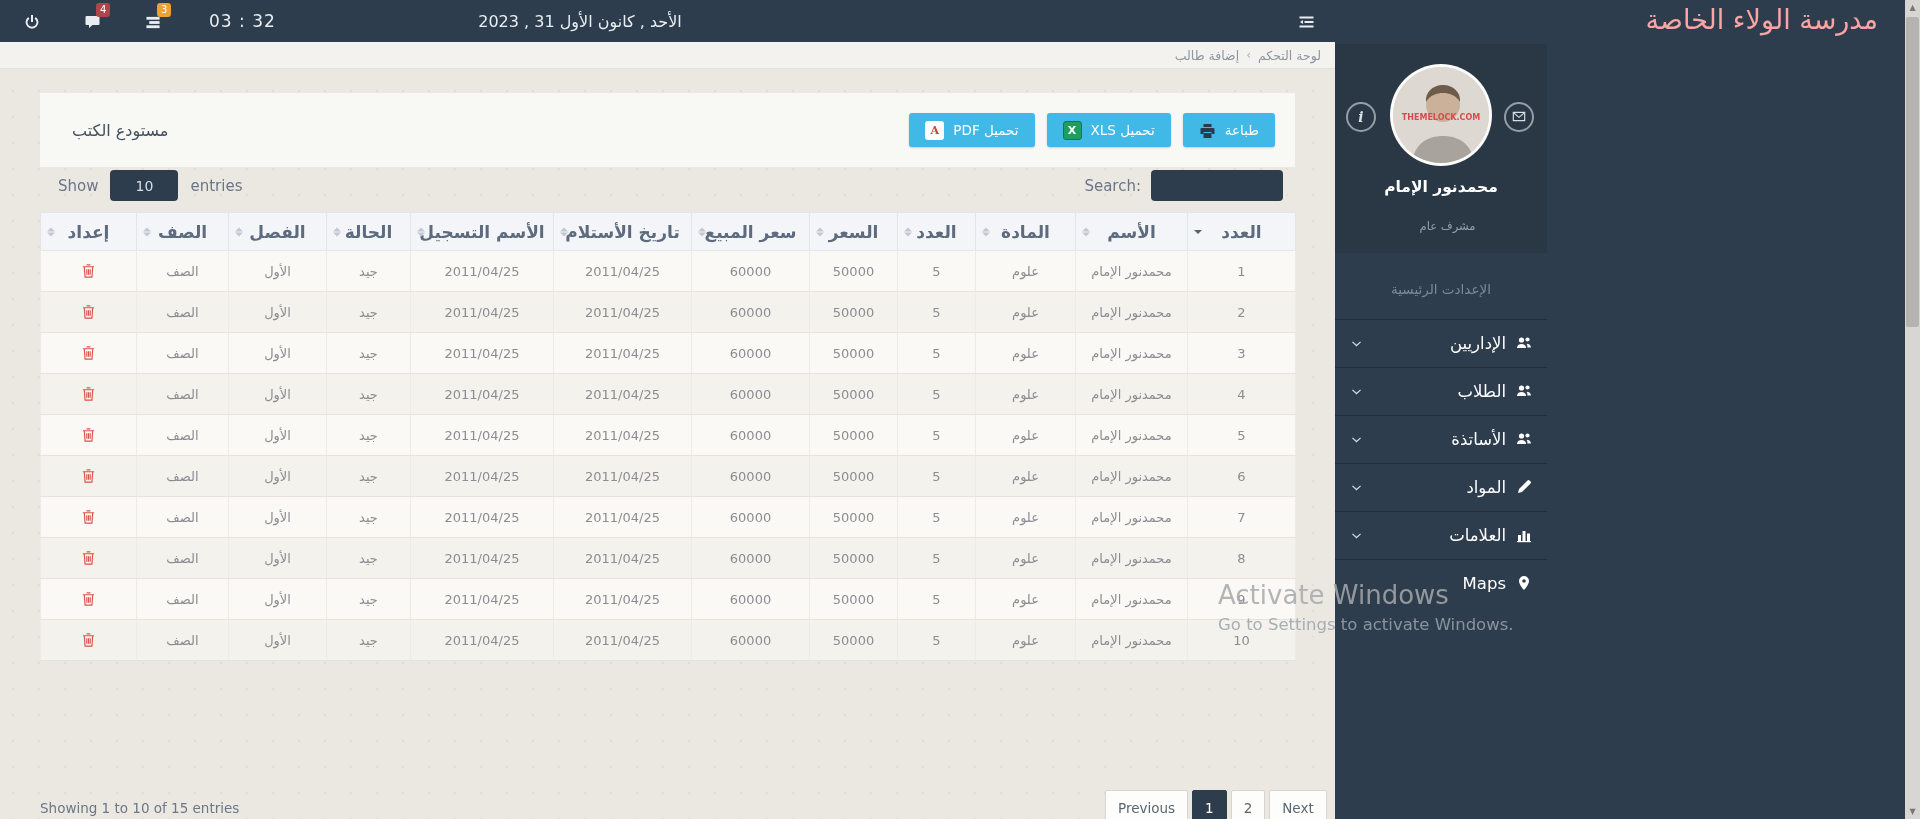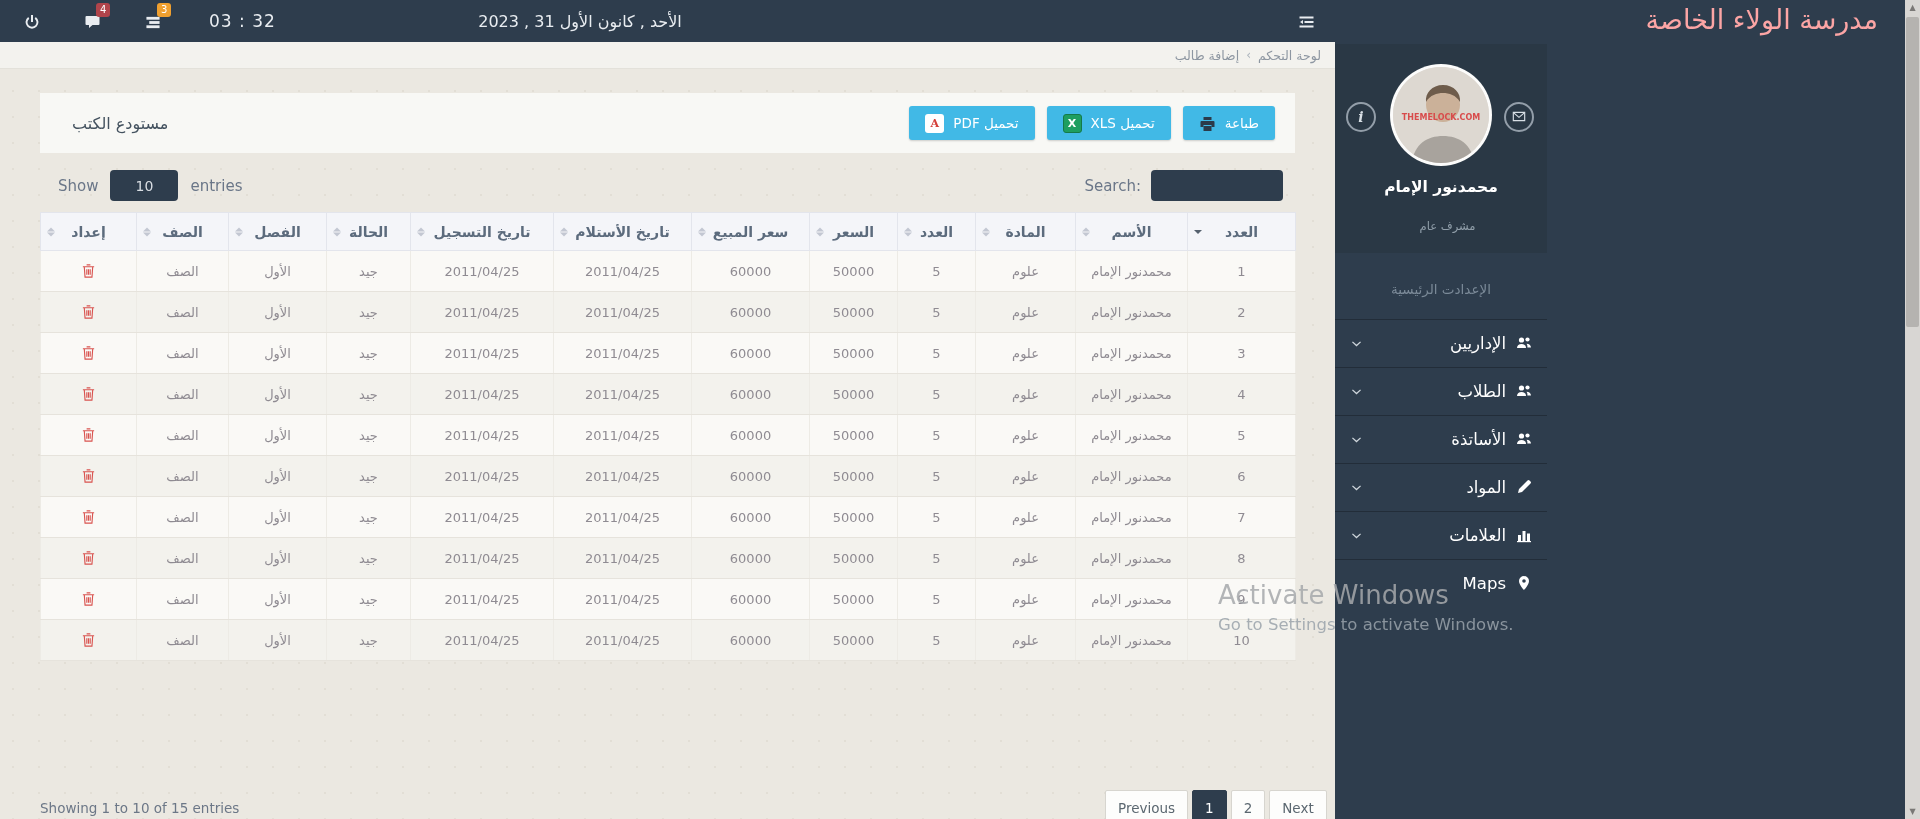--- a/index.html
+++ b/index.html
@@ -85,21 +85,21 @@
     position:absolute; right:0; top:0; width:15px; height:819px;
     background:#d8d6d3; z-index:50;
   }
   .sb-arrow { position:absolute; left:0; width:15px; height:15px; font-size:8px; color:#7a7876; text-align:center; line-height:15px; cursor:pointer; }
   .sb-up { top:0; }
   .sb-down { bottom:0; }
   .sb-thumb { position:absolute; left:1px; top:17px; width:13px; height:310px; background:#b5b3b0; border-radius:2px; cursor:pointer; }
 
   
   .panel-header {
-    position:absolute; left:40px; top:93px; width:1255px; height:60px;
+    position:absolute; left:40px; top:93px; width:1255px; height:74px;
     background:#f8f8f5; display:flex; align-items:center; justify-content:space-between;
     padding:0 20px 0 32px;
   }
   .panel-title { font-size:16px; color:#44525f; direction:rtl; }
   .btn-row { display:flex; gap:12px; }
   .btn-cyan {
     background:#41b9e6; color:#fff; border:none; border-radius:3px; height:34px;
     padding:0 16px; font-size:13.5px; display:flex; direction:rtl; align-items:center;
     gap:9px; cursor:pointer; box-shadow:0 1px 2px rgba(0,0,0,.18);
     font-family:"DejaVu Sans", sans-serif;
@@ -119,21 +119,21 @@
     background:#2e3d4d; color:#d9dee3; border:none; border-radius:4px; height:31px;
     font-size:14px; font-family:"DejaVu Sans", sans-serif;
   }
   select.dark-field { width:68px; text-align:center; appearance:none; padding:0 8px; }
   .ctrl-right { position:absolute; right:12px; top:0; display:flex; align-items:center; gap:10px; }
   input.dark-field { width:132px; padding:0 10px; }
 
   
   .grid { position:absolute; left:40px; top:212px; width:1255px; direction:rtl; border-collapse:collapse; table-layout:fixed; }
   .grid th {
-    background:#f4f5f9; height:38px; font-size:14px; color:#5c6b7d;
+    background:#f4f5f9; height:38px; font-size:17px; color:#5c6b7d;
     border:1px solid #e3e5ec; position:relative; font-weight:bold; cursor:pointer;
   }
   .grid td {
     height:41px; font-size:13px; color:#8f8b92; text-align:center;
     border-right:1px solid #edebe5; border-left:1px solid #edebe5;
     border-bottom:1px solid #e6e3dc; background:#faf9f6;
   }
   .grid tr:nth-child(even) td { background:#f3f2ed; }
   .sort-glyph { position:absolute; left:6px; top:50%; transform:translateY(-50%); display:flex; flex-direction:column; gap:1px; }
   .sort-glyph i { display:block; width:0; height:0; border-left:4px solid transparent; border-right:4px solid transparent; }
@@ -410,21 +410,21 @@
             <i class="up"></i>
             <i class="dn"></i>
           </span><span>سعر المبيع</span></th>
         <th><span class="sort-glyph">
             <i class="up"></i>
             <i class="dn"></i>
           </span><span>تاريخ الأستلام</span></th>
         <th><span class="sort-glyph">
             <i class="up"></i>
             <i class="dn"></i>
-          </span><span>تاريخ التسجيل</span></th>
+          </span><span>الأسم التسجيل</span></th>
         <th><span class="sort-glyph">
             <i class="up"></i>
             <i class="dn"></i>
           </span><span>الحالة</span></th>
         <th><span class="sort-glyph">
             <i class="up"></i>
             <i class="dn"></i>
           </span><span>الفصل</span></th>
         <th><span class="sort-glyph">
             <i class="up"></i>

